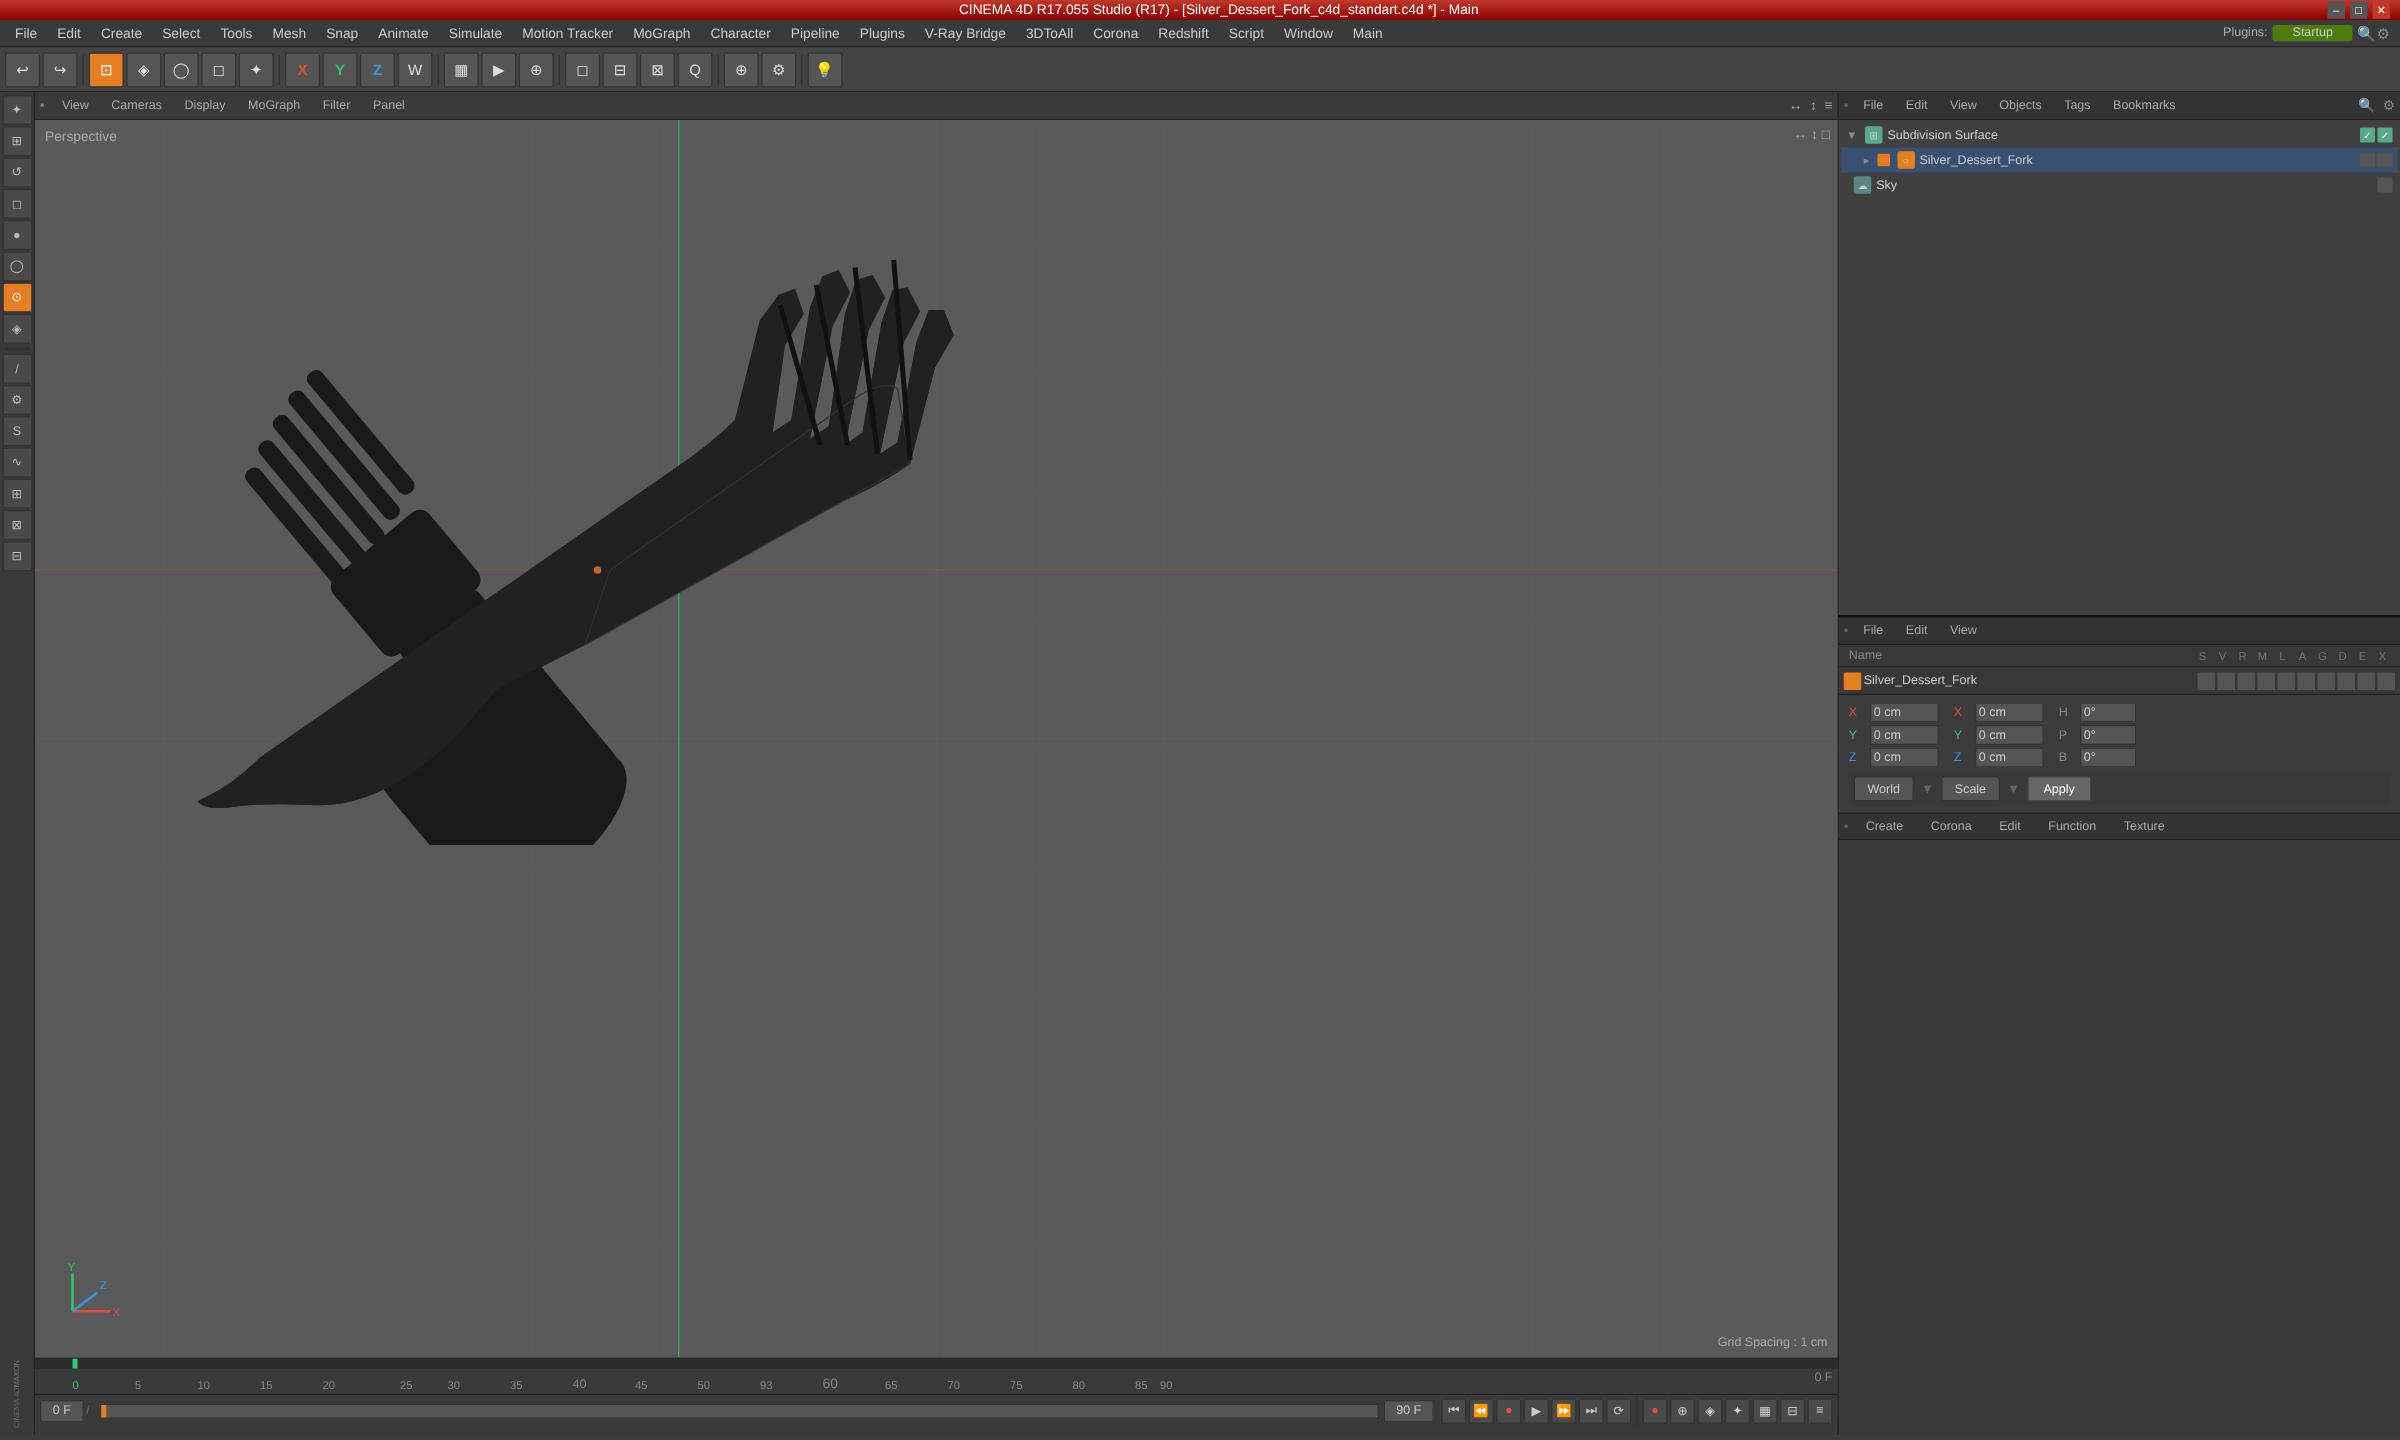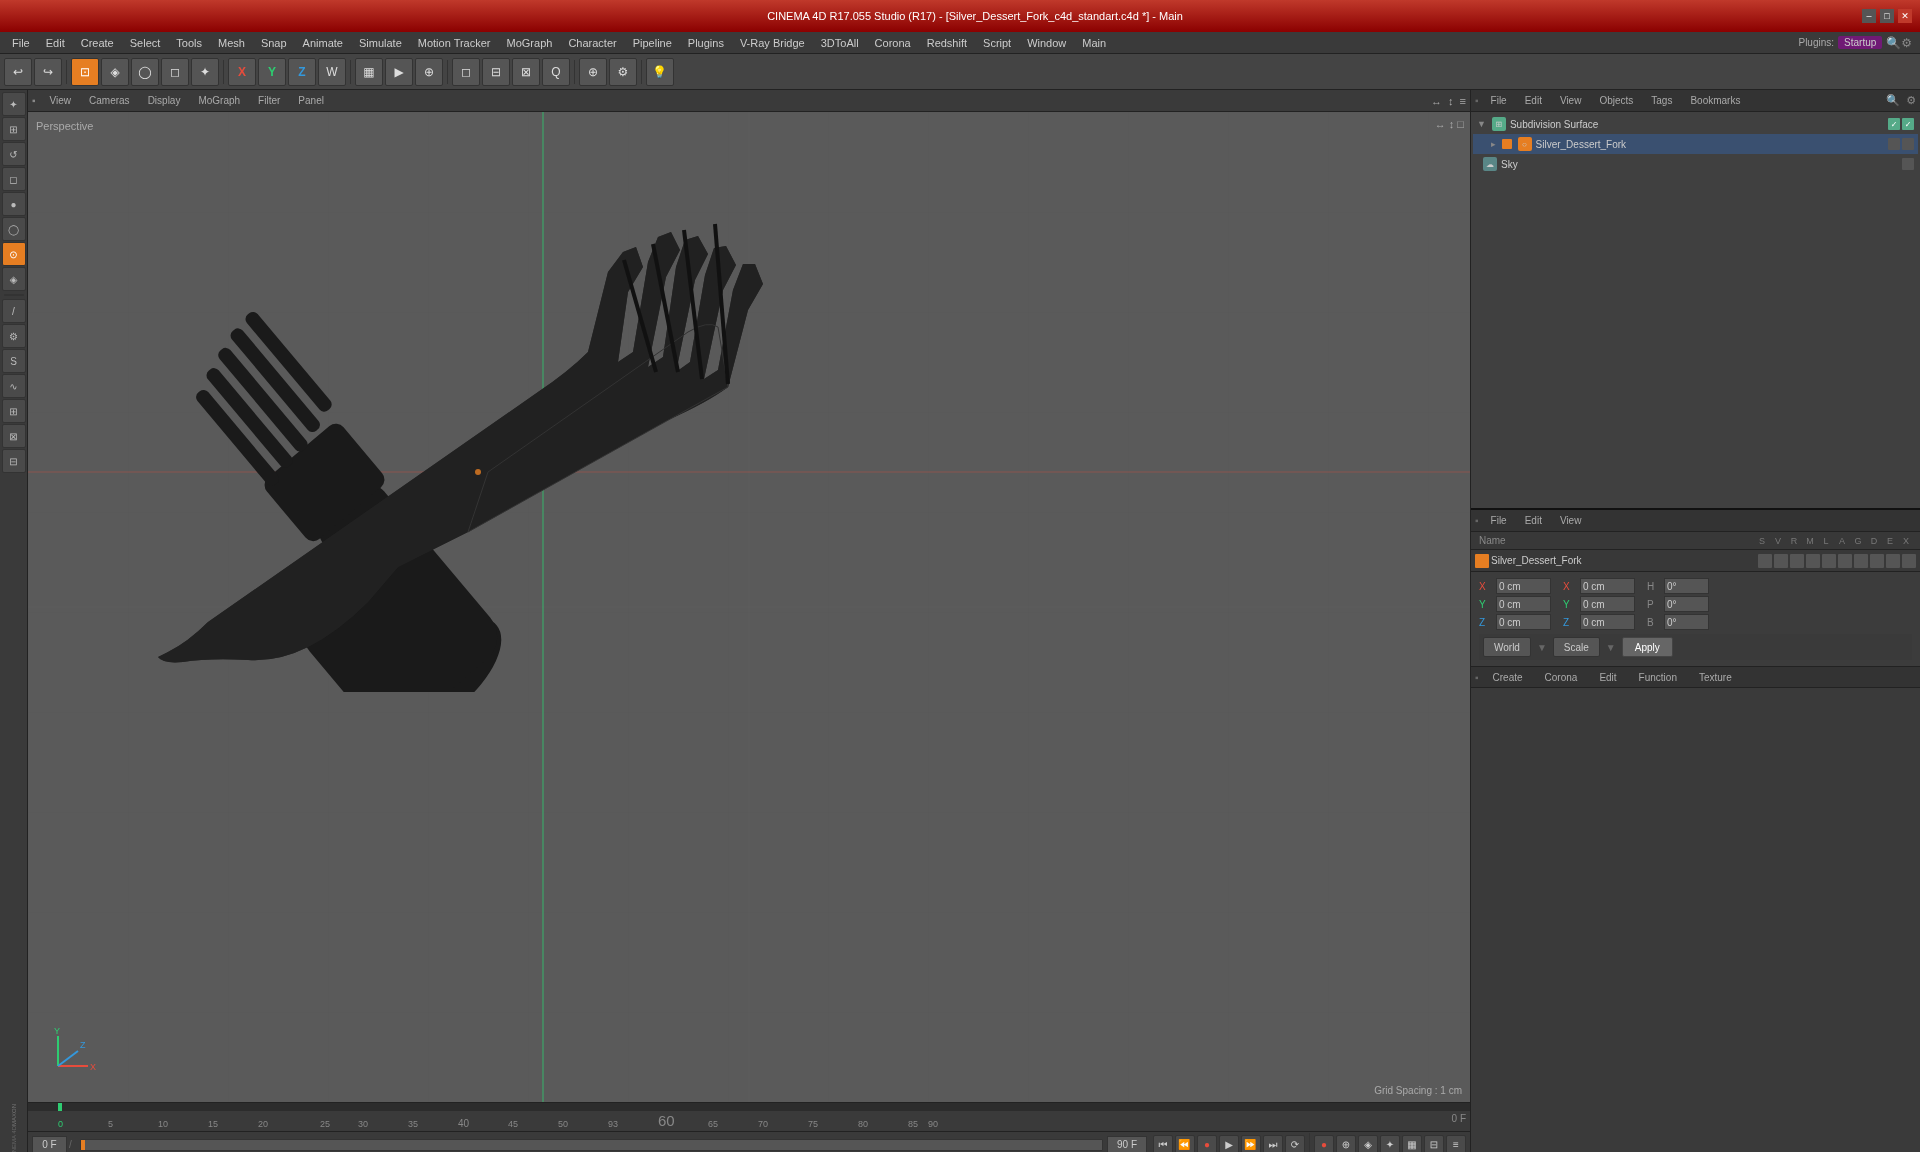--- a/index.html
+++ b/index.html
@@ -10,21 +10,21 @@
       font-family: Arial, sans-serif;
       font-size: 11px;
       color: #ccc;
       overflow: hidden;
       user-select: none;
     }
 
     
     #title-bar {
       width: 100%;
-      height: 32px;
+      height: 16px;
       background: linear-gradient(to bottom, #c0392b, #8b0000);
       display: flex;
       align-items: center;
       justify-content: space-between;
       padding: 0 8px;
       color: white;
       font-size: 11px;
     }
     #title-bar .title { flex: 1; text-align: center; font-size: 11px; }
     #title-bar .win-controls { display: flex; gap: 4px; }
@@ -477,21 +477,21 @@
   <span class="menu-item">Plugins</span>
   <span class="menu-item">V-Ray Bridge</span>
   <span class="menu-item">3DToAll</span>
   <span class="menu-item">Corona</span>
   <span class="menu-item">Redshift</span>
   <span class="menu-item">Script</span>
   <span class="menu-item">Window</span>
   <span class="menu-item">Main</span>
   <span style="flex:1"></span>
   <span style="font-size:10px;color:#aaa;margin-right:4px">Plugins:</span>
-  <span style="font-size:10px;color:#ccc;background:#701a75;padding:1px 6px;border-radius:2px;cursor:pointer">Startup</span>
+  <span style="font-size:10px;color:#ccc;background:#4d7c0f;padding:1px 16px;border-radius:2px;cursor:pointer">Startup</span>
   <span style="color:#888;font-size:12px;margin:0 4px;cursor:pointer">🔍⚙</span>
 </div>
 
 <div id="toolbar">
 
   <div class="toolbar-btn">↩</div>
   <div class="toolbar-btn">↪</div>
   <div class="toolbar-sep"></div>
 
   <div class="toolbar-btn" style="background:#e67e22;color:white">⊡</div>
@@ -784,21 +784,21 @@
           <div style="position:absolute;left:100px;bottom:2px;color:#888;font-size:9px">10</div>
           <div style="position:absolute;left:150px;bottom:2px;color:#888;font-size:9px">15</div>
           <div style="position:absolute;left:200px;bottom:2px;color:#888;font-size:9px">20</div>
           <div style="position:absolute;left:262px;bottom:2px;color:#888;font-size:9px">25</div>
           <div style="position:absolute;left:300px;bottom:2px;color:#888;font-size:9px">30</div>
           <div style="position:absolute;left:350px;bottom:2px;color:#888;font-size:9px">35</div>
           <div style="position:absolute;left:400px;bottom:2px;color:#888;font-size:10px">40</div>
           <div style="position:absolute;left:450px;bottom:2px;color:#888;font-size:9px">45</div>
           <div style="position:absolute;left:500px;bottom:2px;color:#888;font-size:9px">50</div>
           <div style="position:absolute;left:550px;bottom:2px;color:#888;font-size:9px">93</div>
-          <div style="position:absolute;left:600px;bottom:2px;color:#888;font-size:15px">60</div>
+          <div style="position:absolute;left:600px;bottom:2px;color:#888;font-size:11px">60</div>
           <div style="position:absolute;left:650px;bottom:2px;color:#888;font-size:9px">65</div>
           <div style="position:absolute;left:700px;bottom:2px;color:#888;font-size:9px">70</div>
           <div style="position:absolute;left:750px;bottom:2px;color:#888;font-size:9px">75</div>
           <div style="position:absolute;left:800px;bottom:2px;color:#888;font-size:9px">80</div>
           <div style="position:absolute;left:850px;bottom:2px;color:#888;font-size:9px">85</div>
           <div style="position:absolute;left:870px;bottom:2px;color:#888;font-size:9px">90</div>
         </div>
 
         <div style="position:absolute;right:4px;top:2px;color:#888;font-size:10px">0 F</div>
       </div>

